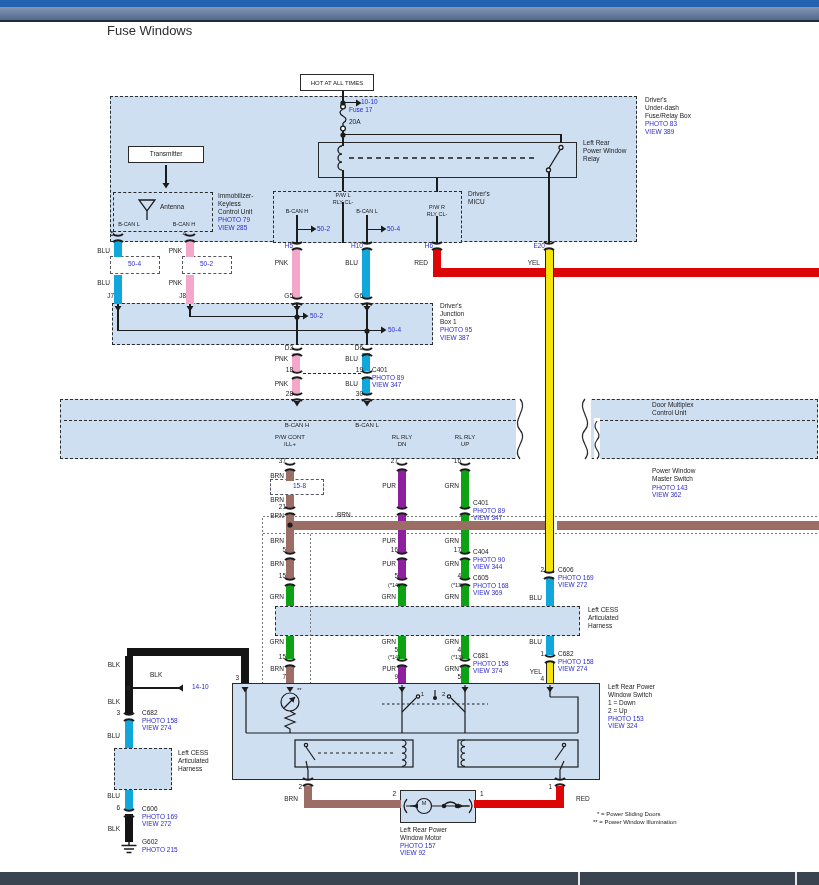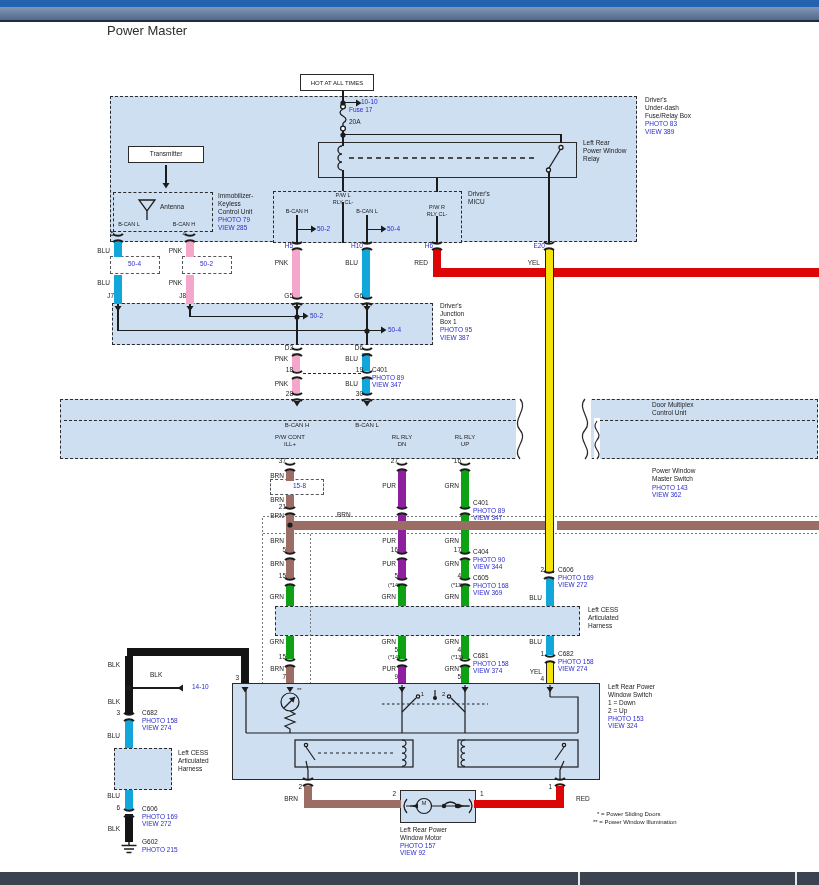--- a/index.html
+++ b/index.html
@@ -26,21 +26,21 @@
   .lbl.blue{color:#2b2bcf;}
   svg.overlay{position:absolute;left:0;top:0;pointer-events:none;}
 </style>
 </head>
 <body>
 
 <div id="stage">
   <div class="bar-top1"></div>
   <div class="bar-top2"></div>
   <div class="bar-top3"></div>
-  <span id="page-title">Power Master</span>
+  <span id="page-title">Fuse Windows</span>
 
   <div id="gen-boxes">
       <div class="box b-d" style="left: 110px; top: 96px; width: 527px; height: 146px;"></div>
       <div class="box b-d" style="left: 273px; top: 191px; width: 189px; height: 52px;"></div>
       <div class="box b-d" style="left: 113px; top: 192px; width: 100px; height: 40px;"></div>
       <div class="box b-d" style="left: 112px; top: 303px; width: 321px; height: 42px;"></div>
       <div class="box b-d" style="left: 60px; top: 399px; width: 460px; height: 60px;"></div>
       <div class="box b-d" style="left: 587px; top: 399px; width: 231px; height: 60px;"></div>
       <div class="box b-d" style="left: 275px; top: 606px; width: 305px; height: 30px;"></div>
       <div class="box b-d" style="left: 114px; top: 748px; width: 58px; height: 42px;"></div>

